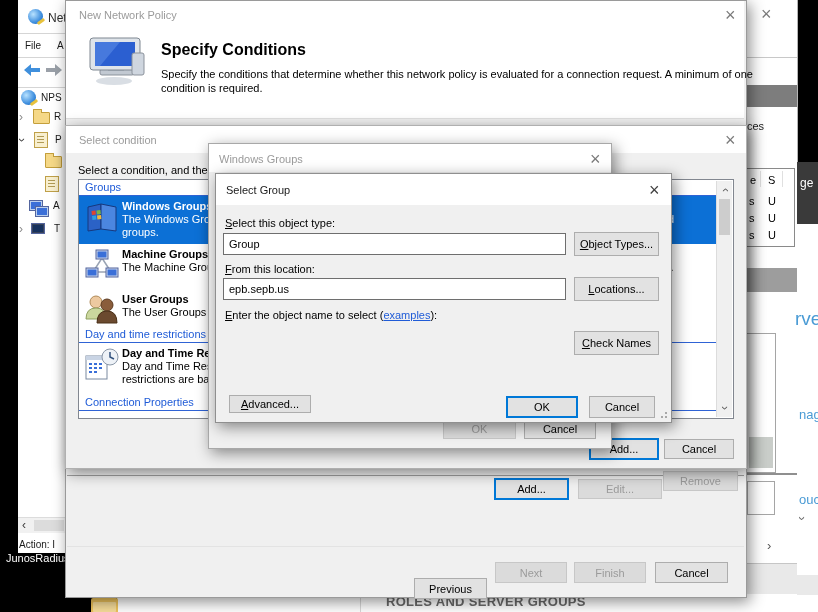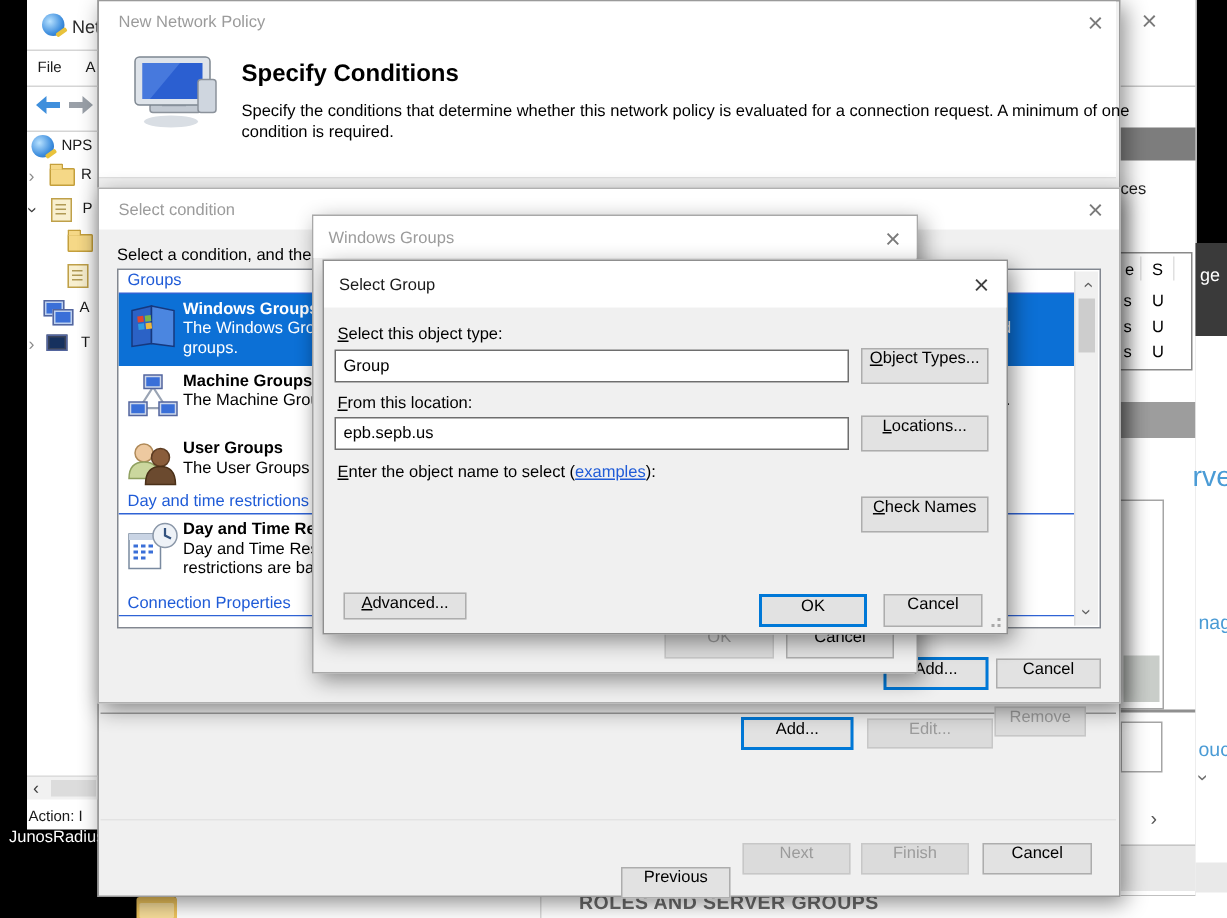--- a/index.html
+++ b/index.html
@@ -9,21 +9,21 @@
   
   .dialog{position:absolute;background:#f0f0f0;border:1px solid #9a9a9a;
           box-shadow:3px 4px 14px rgba(0,0,0,.45)}
   .titlebar{position:absolute;left:0;top:0;right:0;background:#fff}
   .title-text{position:absolute;font-size:11px;color:#9b9b9b;white-space:nowrap}
   .title-text.active{color:#1a1a1a}
   .close-x{position:absolute;font-size:18px;line-height:16px;color:#7a7a7a;font-weight:300;cursor:default}
   .close-x.active{color:#404040}
   
   .btn{position:absolute;background:#e2e2e2;border:1px solid #adadad;color:#000;
-       display:flex;justify-content:center;font-size:11px;box-sizing:border-box;white-space:nowrap}
+       display:flex;align-items:center;justify-content:center;font-size:11px;box-sizing:border-box;white-space:nowrap}
   .btn.focused{border:2px solid #0078d7}
   .btn.disabled{color:#9b9b9b;background:#dbdbdb;border-color:#c7c7c7}
   .field{position:absolute;background:#fff;border:1px solid #6e6e6e;box-sizing:border-box;
          display:flex;align-items:center;padding:0 5px;font-size:11px}
   .lbl{position:absolute;font-size:11px;white-space:nowrap}
   .key{text-decoration:underline}
   .link{color:#1f5bd7;text-decoration:underline}
   .caret{display:inline-block;width:1px;height:13px;background:#000;vertical-align:-2px}
   .grip{position:absolute;width:10px;height:10px}
   .grip i{position:absolute;width:2px;height:2px;background:#a8a8a8}
@@ -172,21 +172,21 @@
       <path d="M9 5 L34 5 L14 29 L9 29 Z" fill="#4f7fe0" opacity=".8"></path>
       <rect x="46" y="16" width="12" height="22" rx="2" fill="#cfd6df" stroke="#8b929b"></rect>
       <ellipse cx="28" cy="44" rx="18" ry="4" fill="#d9dee4"></ellipse>
     </svg>
     <span class="abs" style="left:95px;top:40px;font-size:16px;font-weight:bold">Specify Conditions</span>
     <div class="abs" style="left:95px;top:66px;width:598px;font-size:11px;line-height:14px">Specify the conditions that determine whether this network policy is evaluated for a connection request. A minimum of one condition is required.</div>
   </div>
   <div class="abs" style="left:1px;top:474px;width:677px;height:1px;background:#9e9e9e"></div>
   <div class="btn focused" style="left:428px;top:477px;width:75px;height:22px">Add...</div>
   <div class="btn disabled" style="left:512px;top:478px;width:84px;height:20px">Edit...</div>
-  <div class="btn disabled" style="left:597px;top:470px;width:61px;height:20px">Remove</div>
+  <div class="btn disabled" style="left:597px;top:470px;width:75px;height:20px">Remove</div>
   <div class="abs" style="left:1px;top:545px;width:677px;height:1px;background:#e3e3e3"></div>
   <div class="btn" style="left:348px;top:577px;width:73px;height:21px">Previous</div>
   <div class="btn disabled" style="left:429px;top:561px;width:72px;height:21px">Next</div>
   <div class="btn disabled" style="left:508px;top:561px;width:72px;height:21px">Finish</div>
   <div class="btn" style="left:589px;top:561px;width:73px;height:21px">Cancel</div>
 </div>
 
 <div class="dialog" style="left:65px;top:125px;width:680px;height:342px;z-index:4;border-color:#b0b0b0">
   <div class="titlebar" style="height:27px">
     <span class="title-text" style="left:13px;top:8px">Select condition</span>

